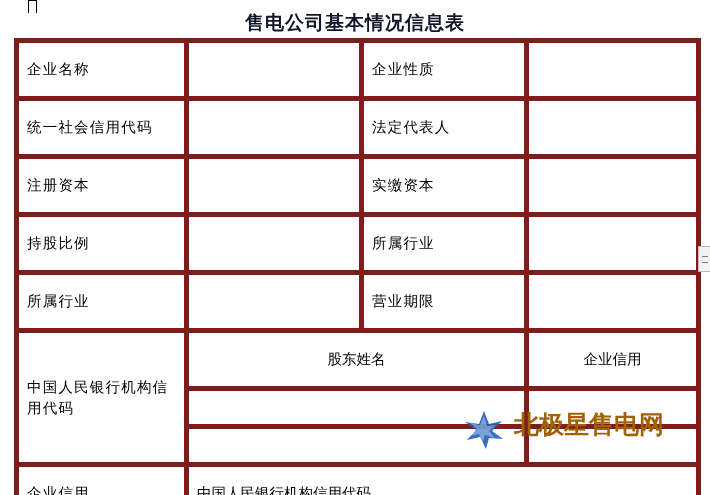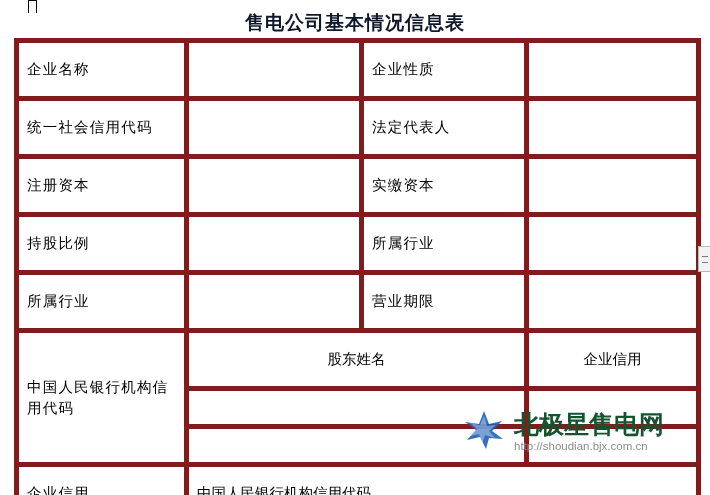--- a/index.html
+++ b/index.html
@@ -117,21 +117,21 @@
     top: 2px;
     width: 44px;
     height: 40px;
   }
   .wm-text {
     position: absolute;
     left: 52px;
     top: 0px;
     font-size: 25px;
     font-weight: bold;
-    color: #14532d;
+    color: #a16207;
     font-family: "Liberation Sans", "DejaVu Sans", sans-serif;
     letter-spacing: 0px;
     white-space: nowrap;
   }
   .wm-url {
     position: absolute;
     left: 52px;
     top: 32px;
     font-size: 11.5px;
     color: #8d8d8d;
@@ -209,16 +209,15 @@
   </table>
 
   <div class="edge-tab"></div>
 
   <div class="watermark">
     <svg class="wm-mark" viewBox="0 0 44 40">
       <polygon points="22,1 27,14 40,11 30,21 41,29 27,28 24,39 18,27 5,30 14,20 3,12 17,14" fill="#1f61b8" opacity="0.9"></polygon>
       <polygon points="22,6 25,16 34,15 27,21 33,28 23,25 20,34 17,24 8,26 15,19 8,13 18,15" fill="#ffffff" opacity="0.35"></polygon>
     </svg>
     <div class="wm-text">北极星售电网</div>
-    <div class="wm-url">http://shoudian.bjx.com.cn</div>
   </div>
 
 </div>
 
 </body></html>

